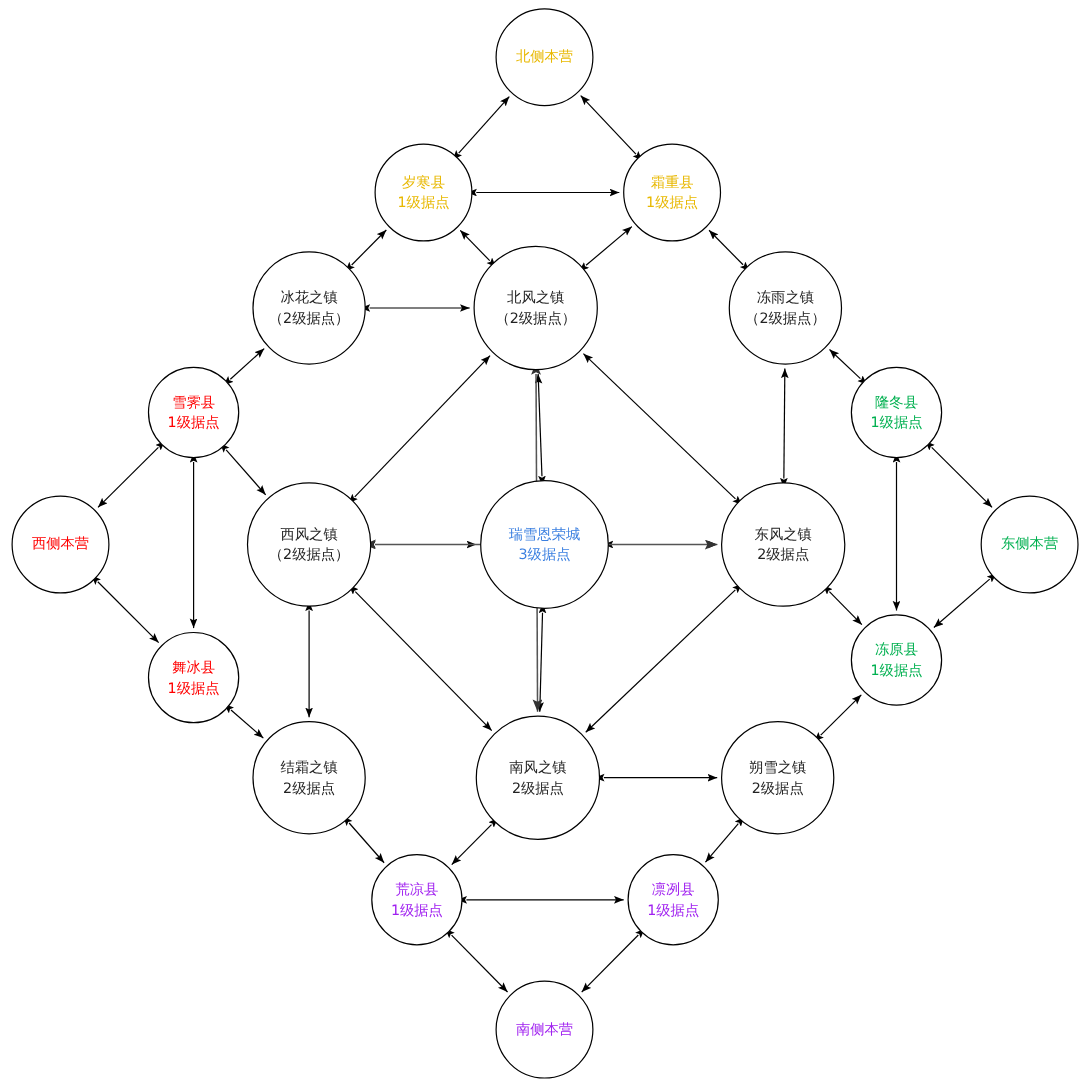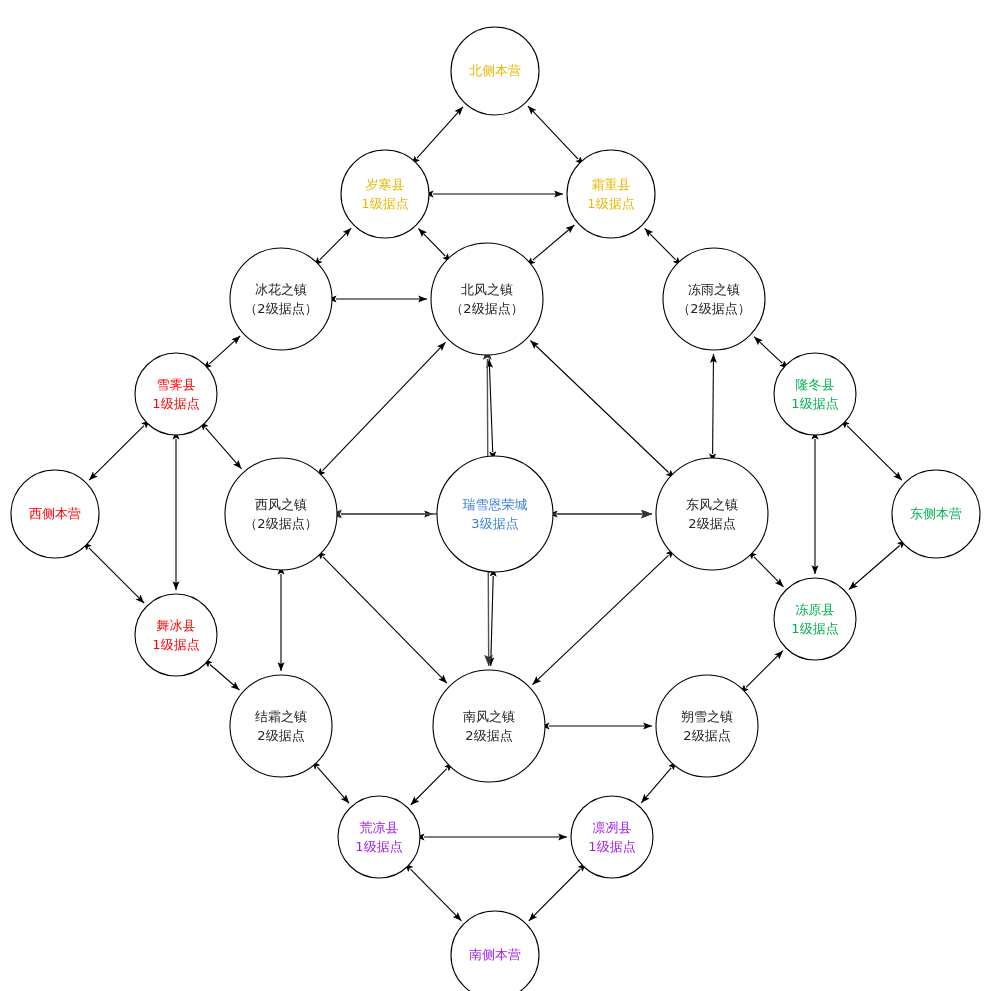--- a/index.html
+++ b/index.html
@@ -10,21 +10,20 @@
   body {
     width: 991px;
     height: 991px;
     font-family: "DejaVu Sans", "Liberation Sans", sans-serif;
     overflow: hidden;
   }
   #diagram-root {
     position: relative;
     width: 991px;
     height: 794px;
-    margin-top: 19px;
   }
   svg#graph {
     display: block;
     width: 991px;
     height: 991px;
   }
   .node-circle {
     fill: #ffffff;
     stroke: #000000;
     stroke-width: 1.1;

